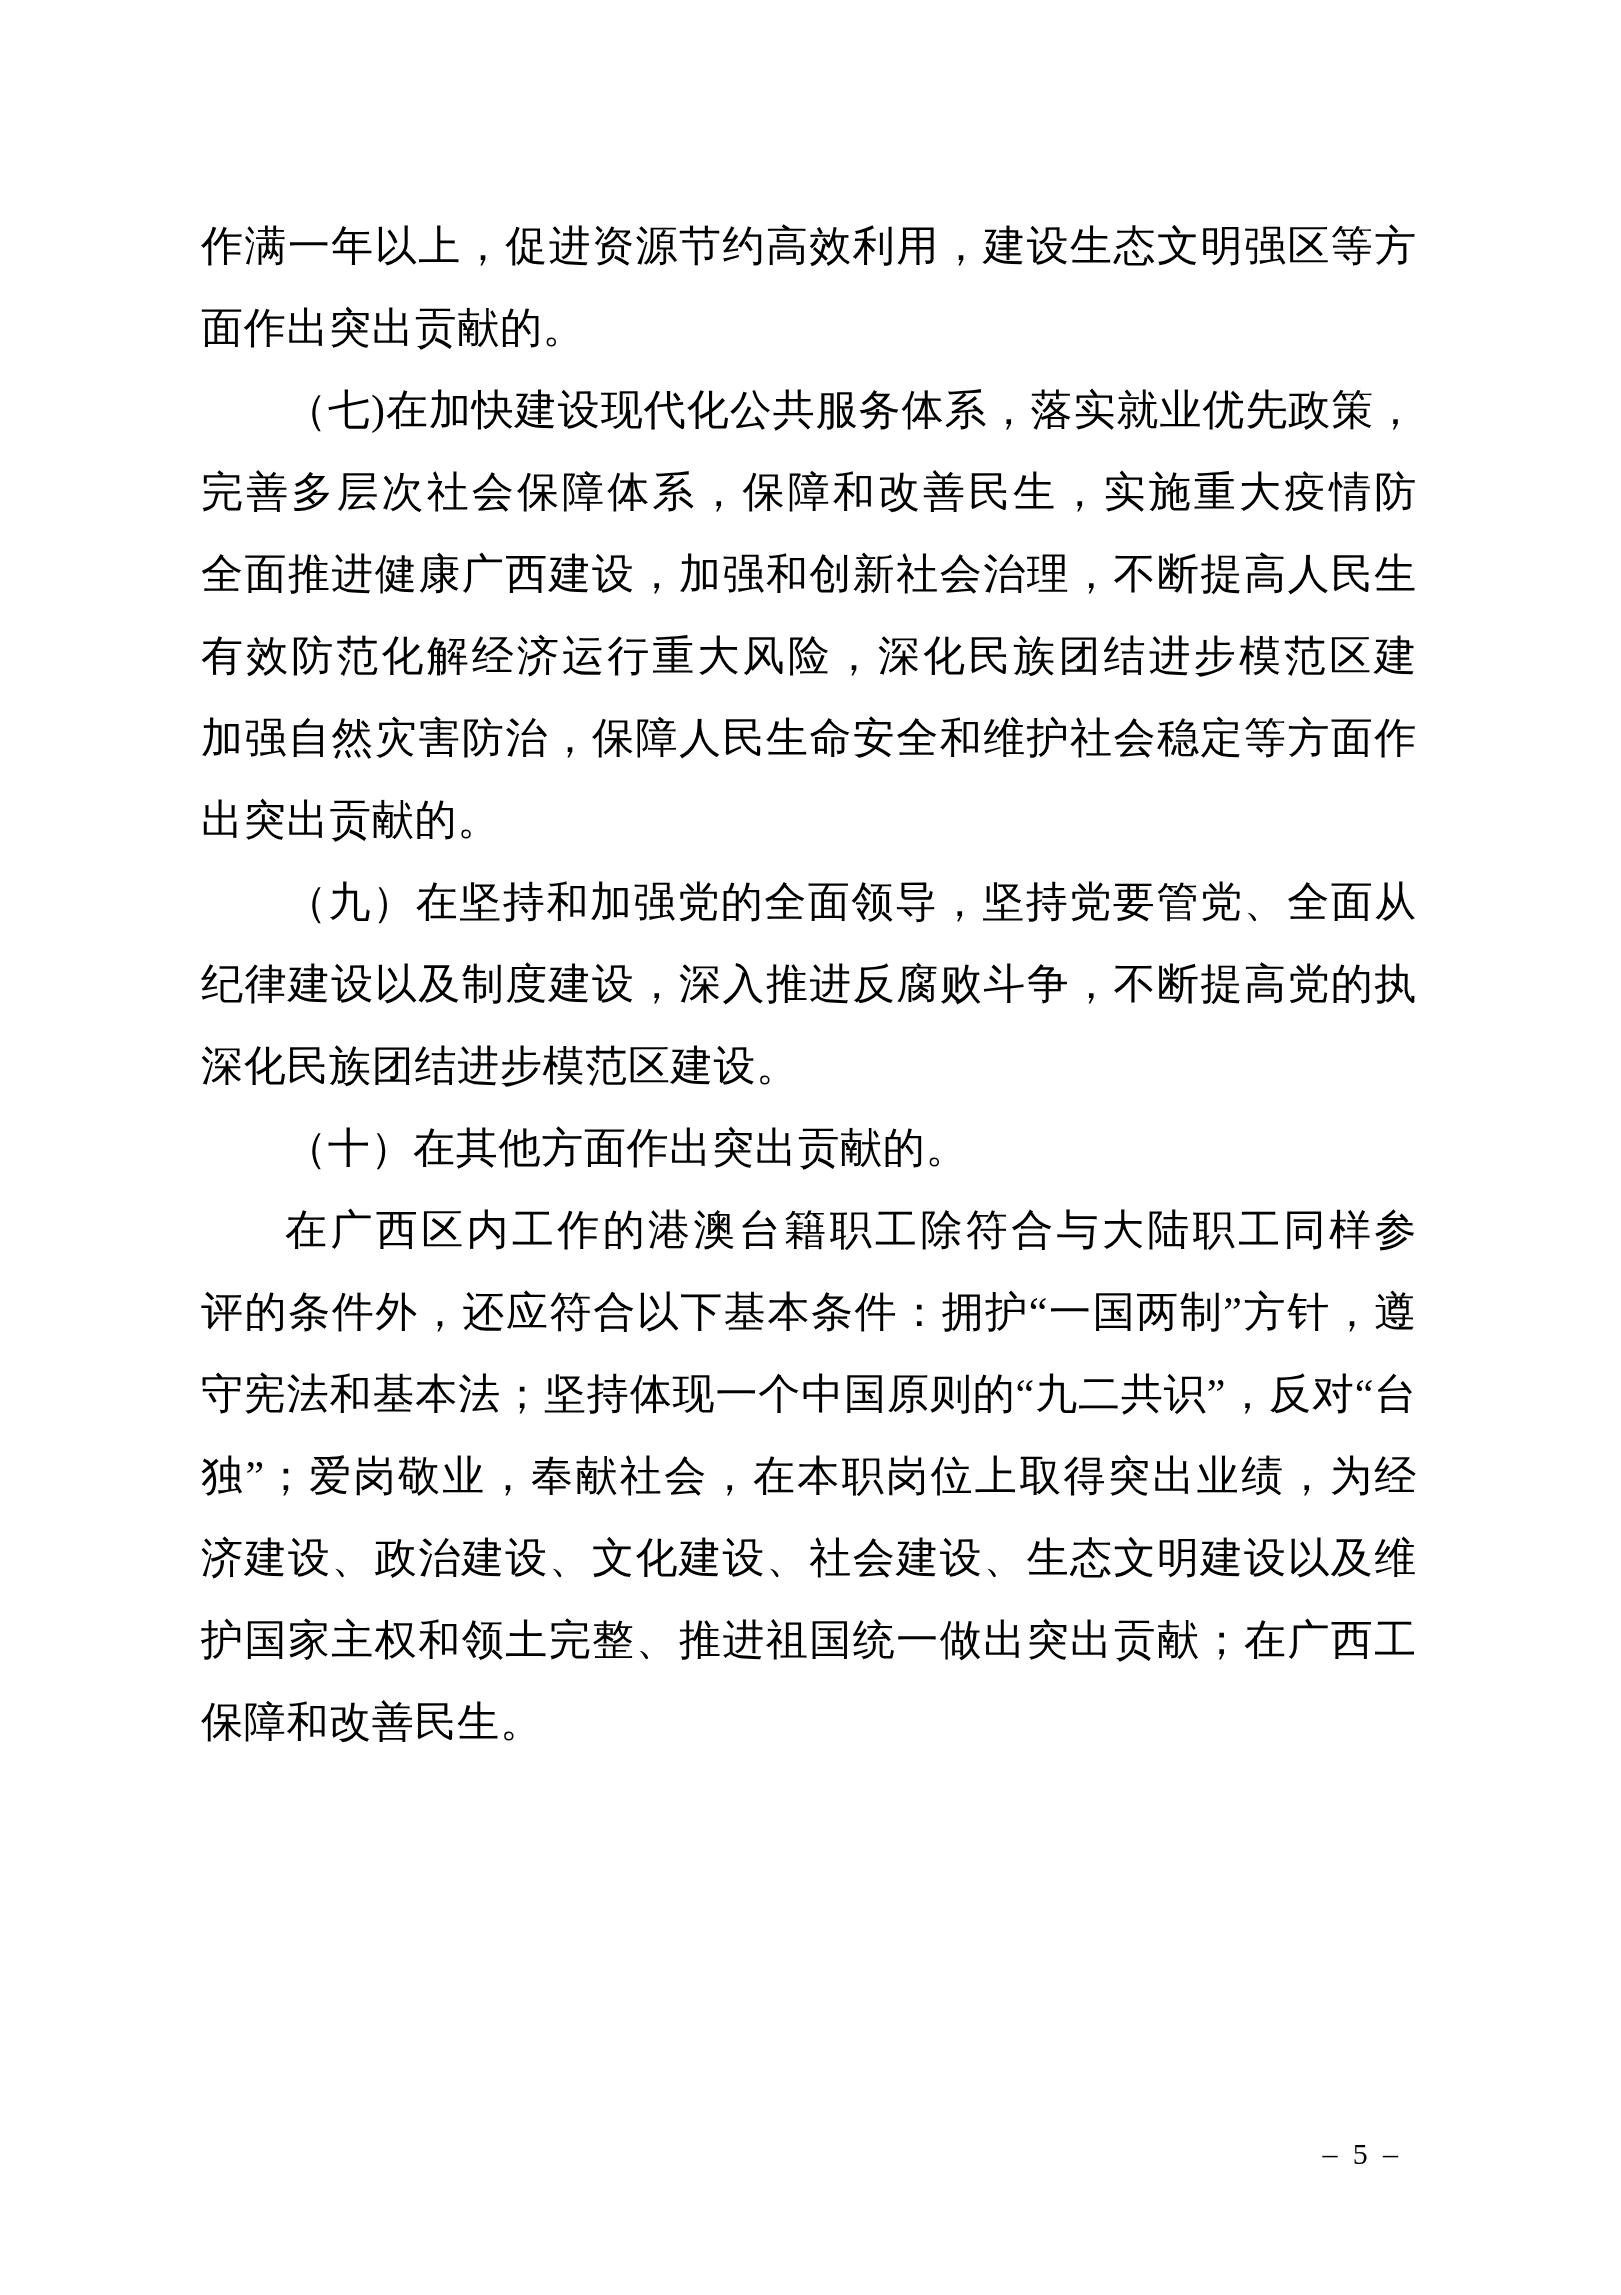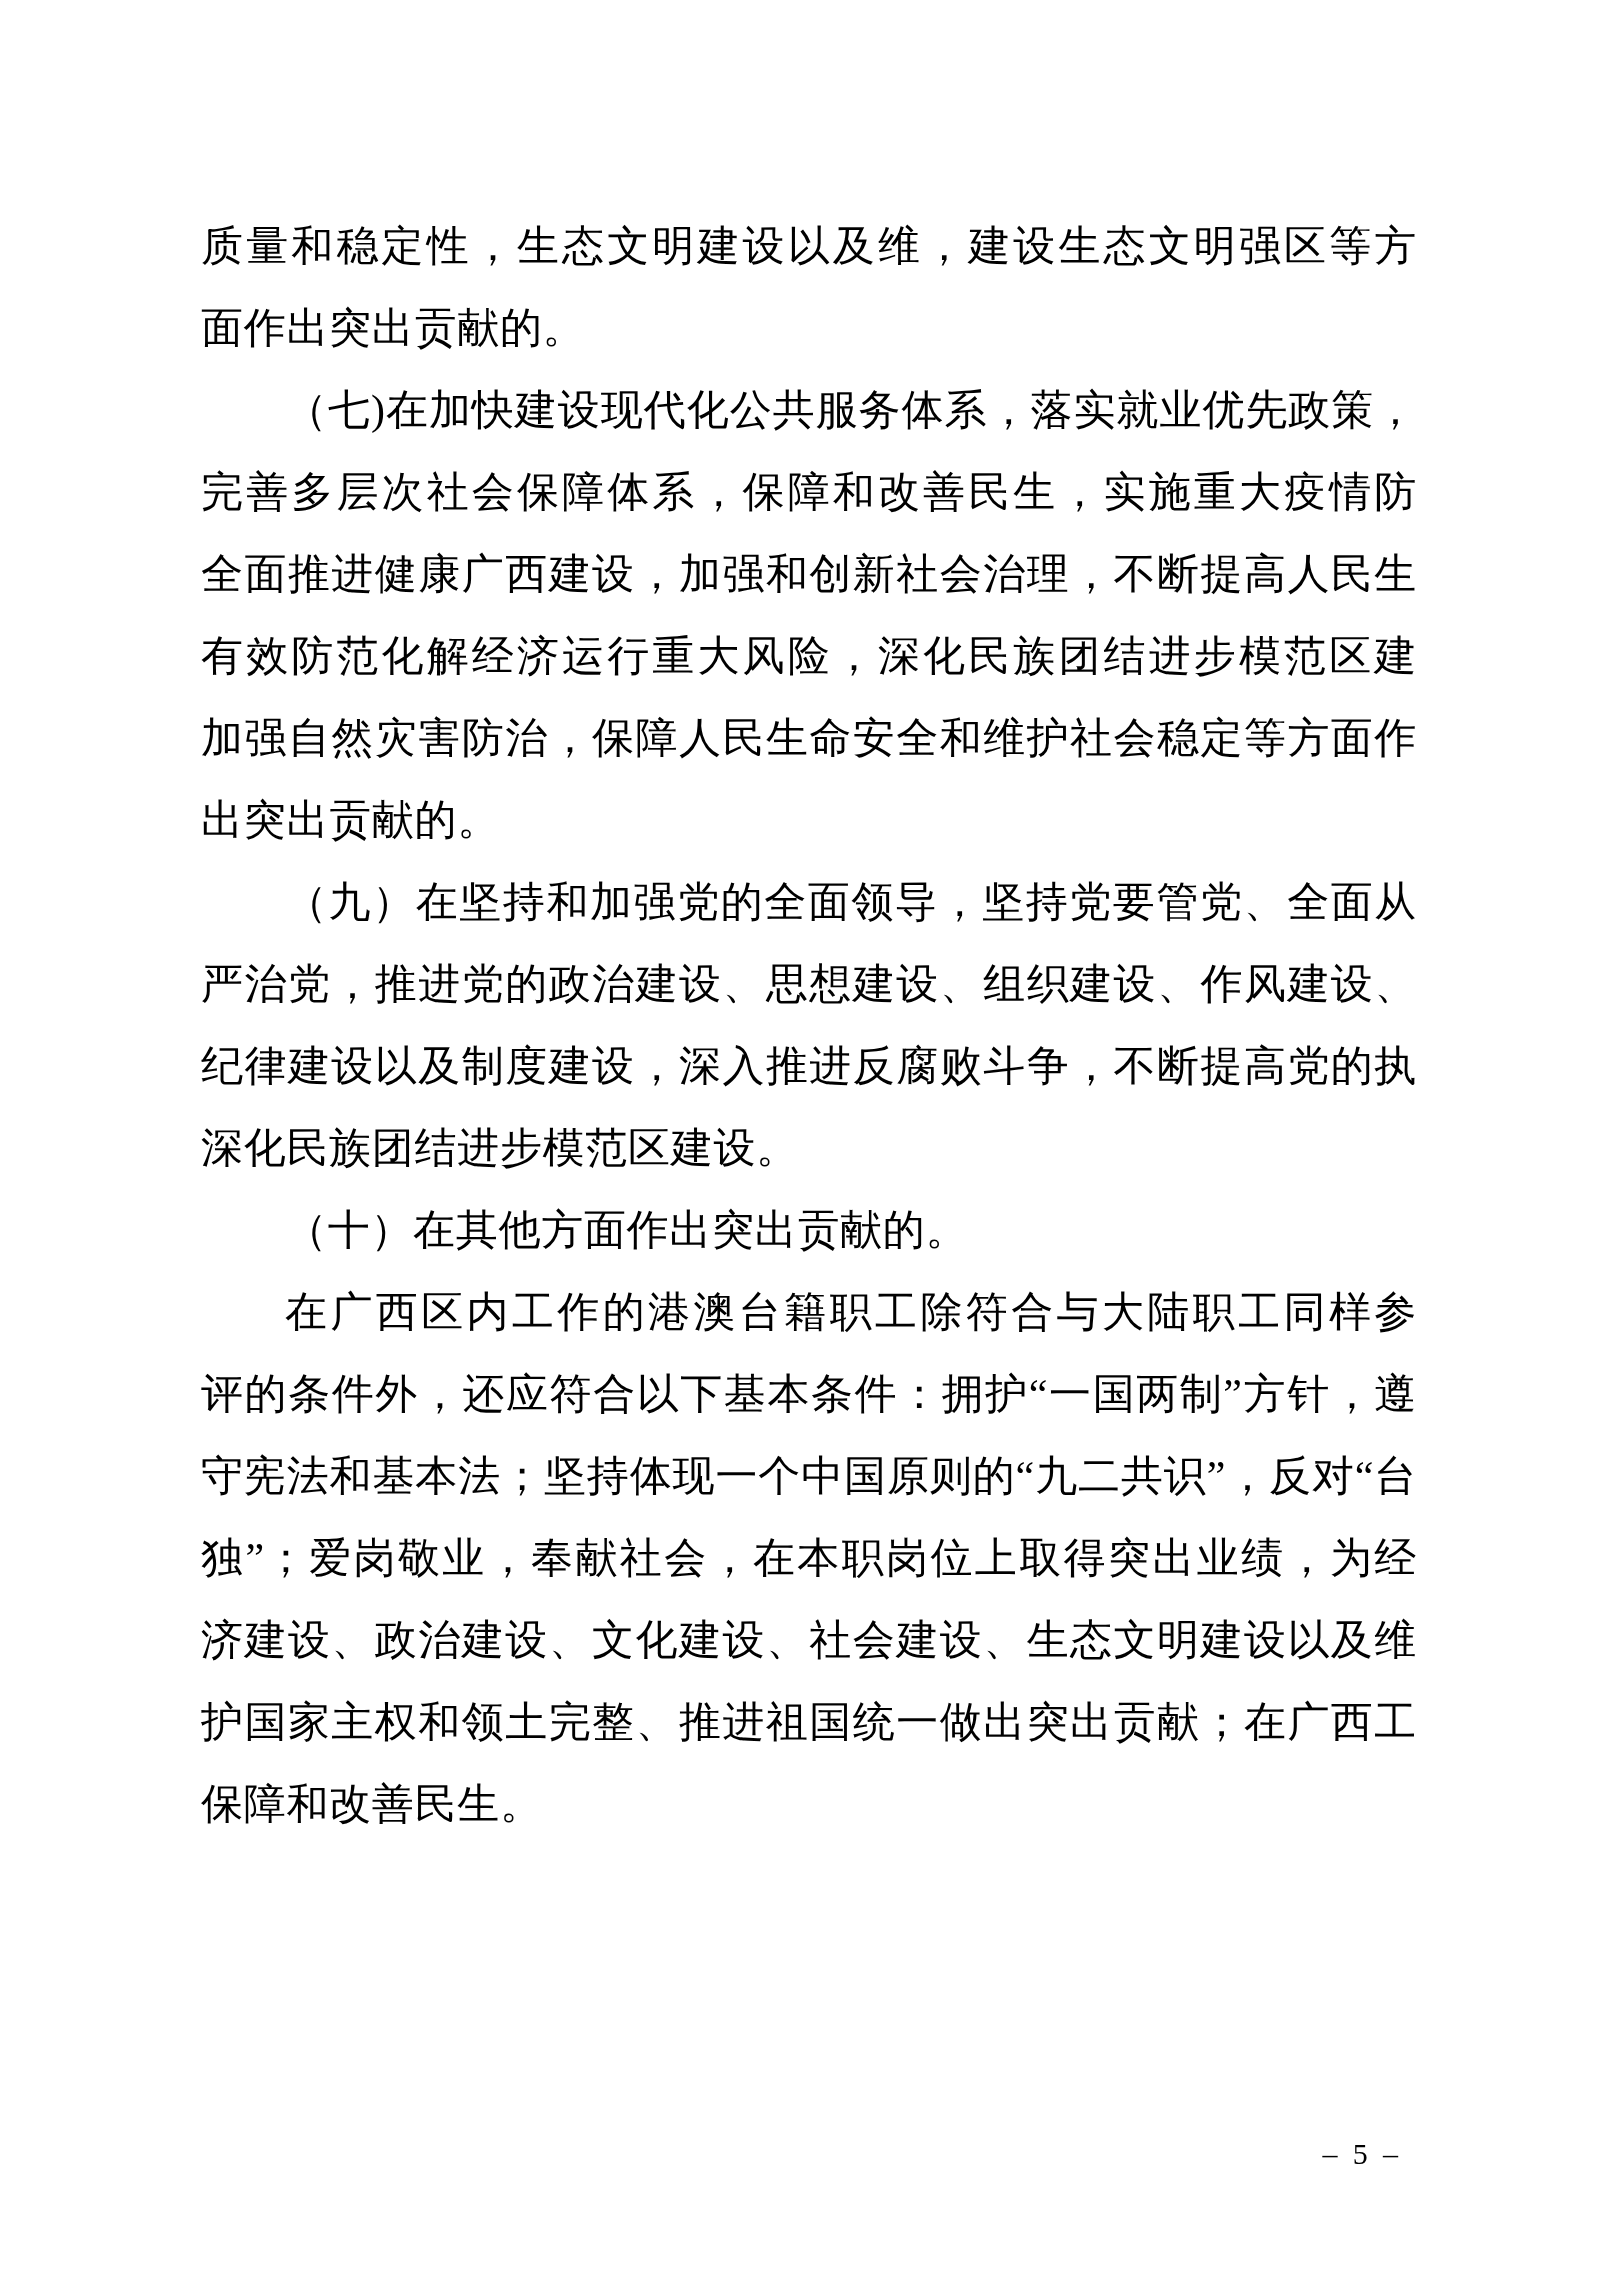--- a/index.html
+++ b/index.html
@@ -51,30 +51,29 @@
     font-size: 30px;
     line-height: 42px;
     letter-spacing: 3.9px;
     text-align: right;
   }
 </style>
 </head>
 <body>
 
 <main class="page-body">
-  <div class="tline full">质量和稳定性，生态文明建设以及维，建设生态文明强区等方</div>
+  <div class="tline full">作满一年以上，促进资源节约高效利用，建设生态文明强区等方</div>
   <div class="tline end">面作出突出贡献的。</div>
   <div class="tline full ind">（七)在加快建设现代化公共服务体系，落实就业优先政策，</div>
   <div class="tline full">完善多层次社会保障体系，保障和改善民生，实施重大疫情防控，</div>
   <div class="tline full">全面推进健康广西建设，加强和创新社会治理，不断提高人民生</div>
   <div class="tline full">有效防范化解经济运行重大风险，深化民族团结进步模范区建设，</div>
   <div class="tline full">加强自然灾害防治，保障人民生命安全和维护社会稳定等方面作</div>
   <div class="tline end">出突出贡献的。</div>
   <div class="tline full ind">（九）在坚持和加强党的全面领导，坚持党要管党、全面从</div>
-  <div class="tline full">严治党，推进党的政治建设、思想建设、组织建设、作风建设、</div>
   <div class="tline full">纪律建设以及制度建设，深入推进反腐败斗争，不断提高党的执</div>
   <div class="tline end">深化民族团结进步模范区建设。</div>
   <div class="tline end ind">（十）在其他方面作出突出贡献的。</div>
   <div class="tline full ind">在广西区内工作的港澳台籍职工除符合与大陆职工同样参</div>
   <div class="tline full">评的条件外，还应符合以下基本条件：拥护“一国两制”方针，遵</div>
   <div class="tline full">守宪法和基本法；坚持体现一个中国原则的“九二共识”，反对“台</div>
   <div class="tline full">独”；爱岗敬业，奉献社会，在本职岗位上取得突出业绩，为经</div>
   <div class="tline full">济建设、政治建设、文化建设、社会建设、生态文明建设以及维</div>
   <div class="tline full">护国家主权和领土完整、推进祖国统一做出突出贡献；在广西工</div>
   <div class="tline end">保障和改善民生。</div>

